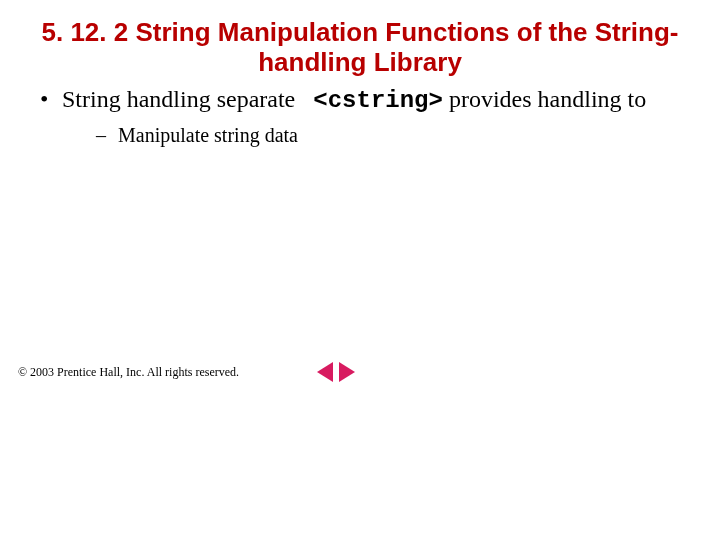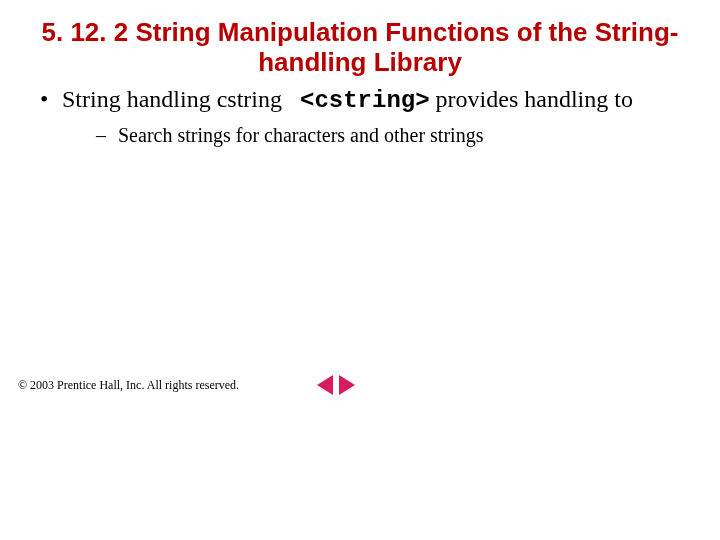--- a/index.html
+++ b/index.html
@@ -62,21 +62,21 @@
   }
   .sublist li::before {
     content: "–";
     position: absolute;
     left: 0;
     top: 0;
   }
   .footer {
     position: absolute;
     left: 18px;
-    bottom: 1px;
+    bottom: 14px;
     display: flex;
     align-items: center;
     gap: 18px;
   }
   .copyright {
     font-family: "Times New Roman", Times, serif;
     font-size: 12px;
     white-space: nowrap;
   }
   .nav {
@@ -101,25 +101,25 @@
   }
 </style>
 </head>
 <body>
 
 <div class="slide">
 
   <h1 class="title">5. 12. 2 String Manipulation Functions of the String-handling Library</h1>
 
   <div class="bullet-l1">
-    <span>String handling cstring </span><code class="inline">&lt;cstring&gt;</code><span> provides handling to</span>
+    <span>String handling separate </span><code class="inline">&lt;cstring&gt;</code><span> provides handling to</span>
   </div>
 
   <ul class="sublist">
-    <li>Search strings for characters and other strings</li>
+    <li>Manipulate string data</li>
   </ul>
 
   <div class="footer">
     <span class="copyright">© 2003 Prentice Hall, Inc.  All rights reserved.</span>
     <div class="nav">
       <div class="nav-btn nav-prev"></div>
       <div class="nav-btn nav-next"></div>
     </div>
   </div>
 

